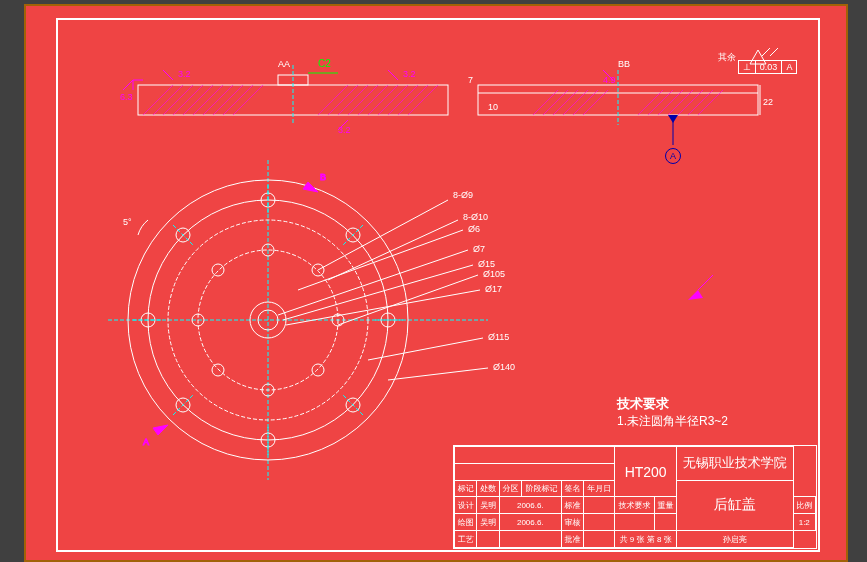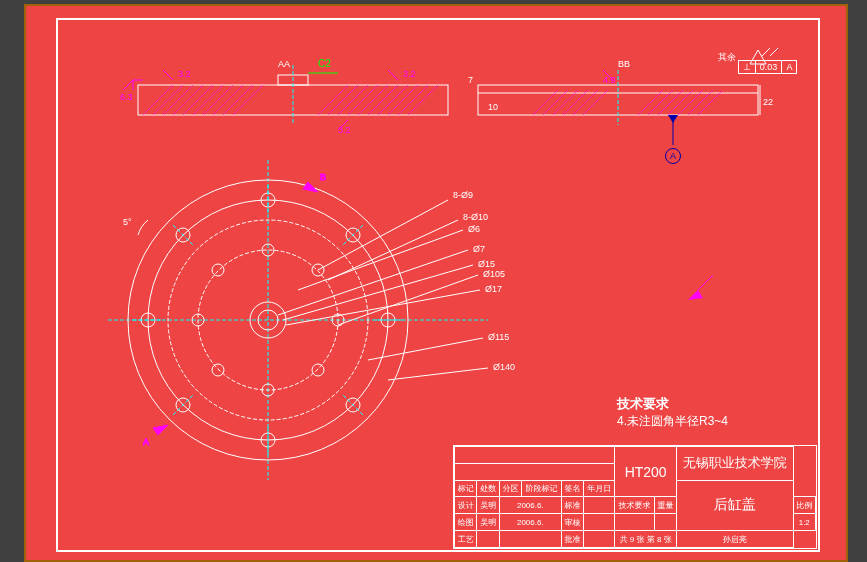--- a/index.html
+++ b/index.html
@@ -278,21 +278,21 @@
       </g>
 
       <g transform="translate(640,270)">
         <path d="M0 0 L-10 10 L5 8 Z" fill="#f0f"></path>
         <line x1="0" y1="0" x2="15" y2="-15" class="magenta"></line>
       </g>
     </svg>
 
     <div class="req-block">
       <div class="title">技术要求</div>
-      <div>4.未注圆角半径R3~4</div>
+      <div>1.未注圆角半径R3~2</div>
     </div>
 
     <div class="title-block">
       <table>
         <tbody>
             <tr style="height:14px">
           <td colspan="6"></td>
           <td rowspan="3" colspan="2" class="big">HT200</td>
           <td rowspan="2" colspan="2" style="font-size:13px">无锡职业技术学院</td>
         </tr>

